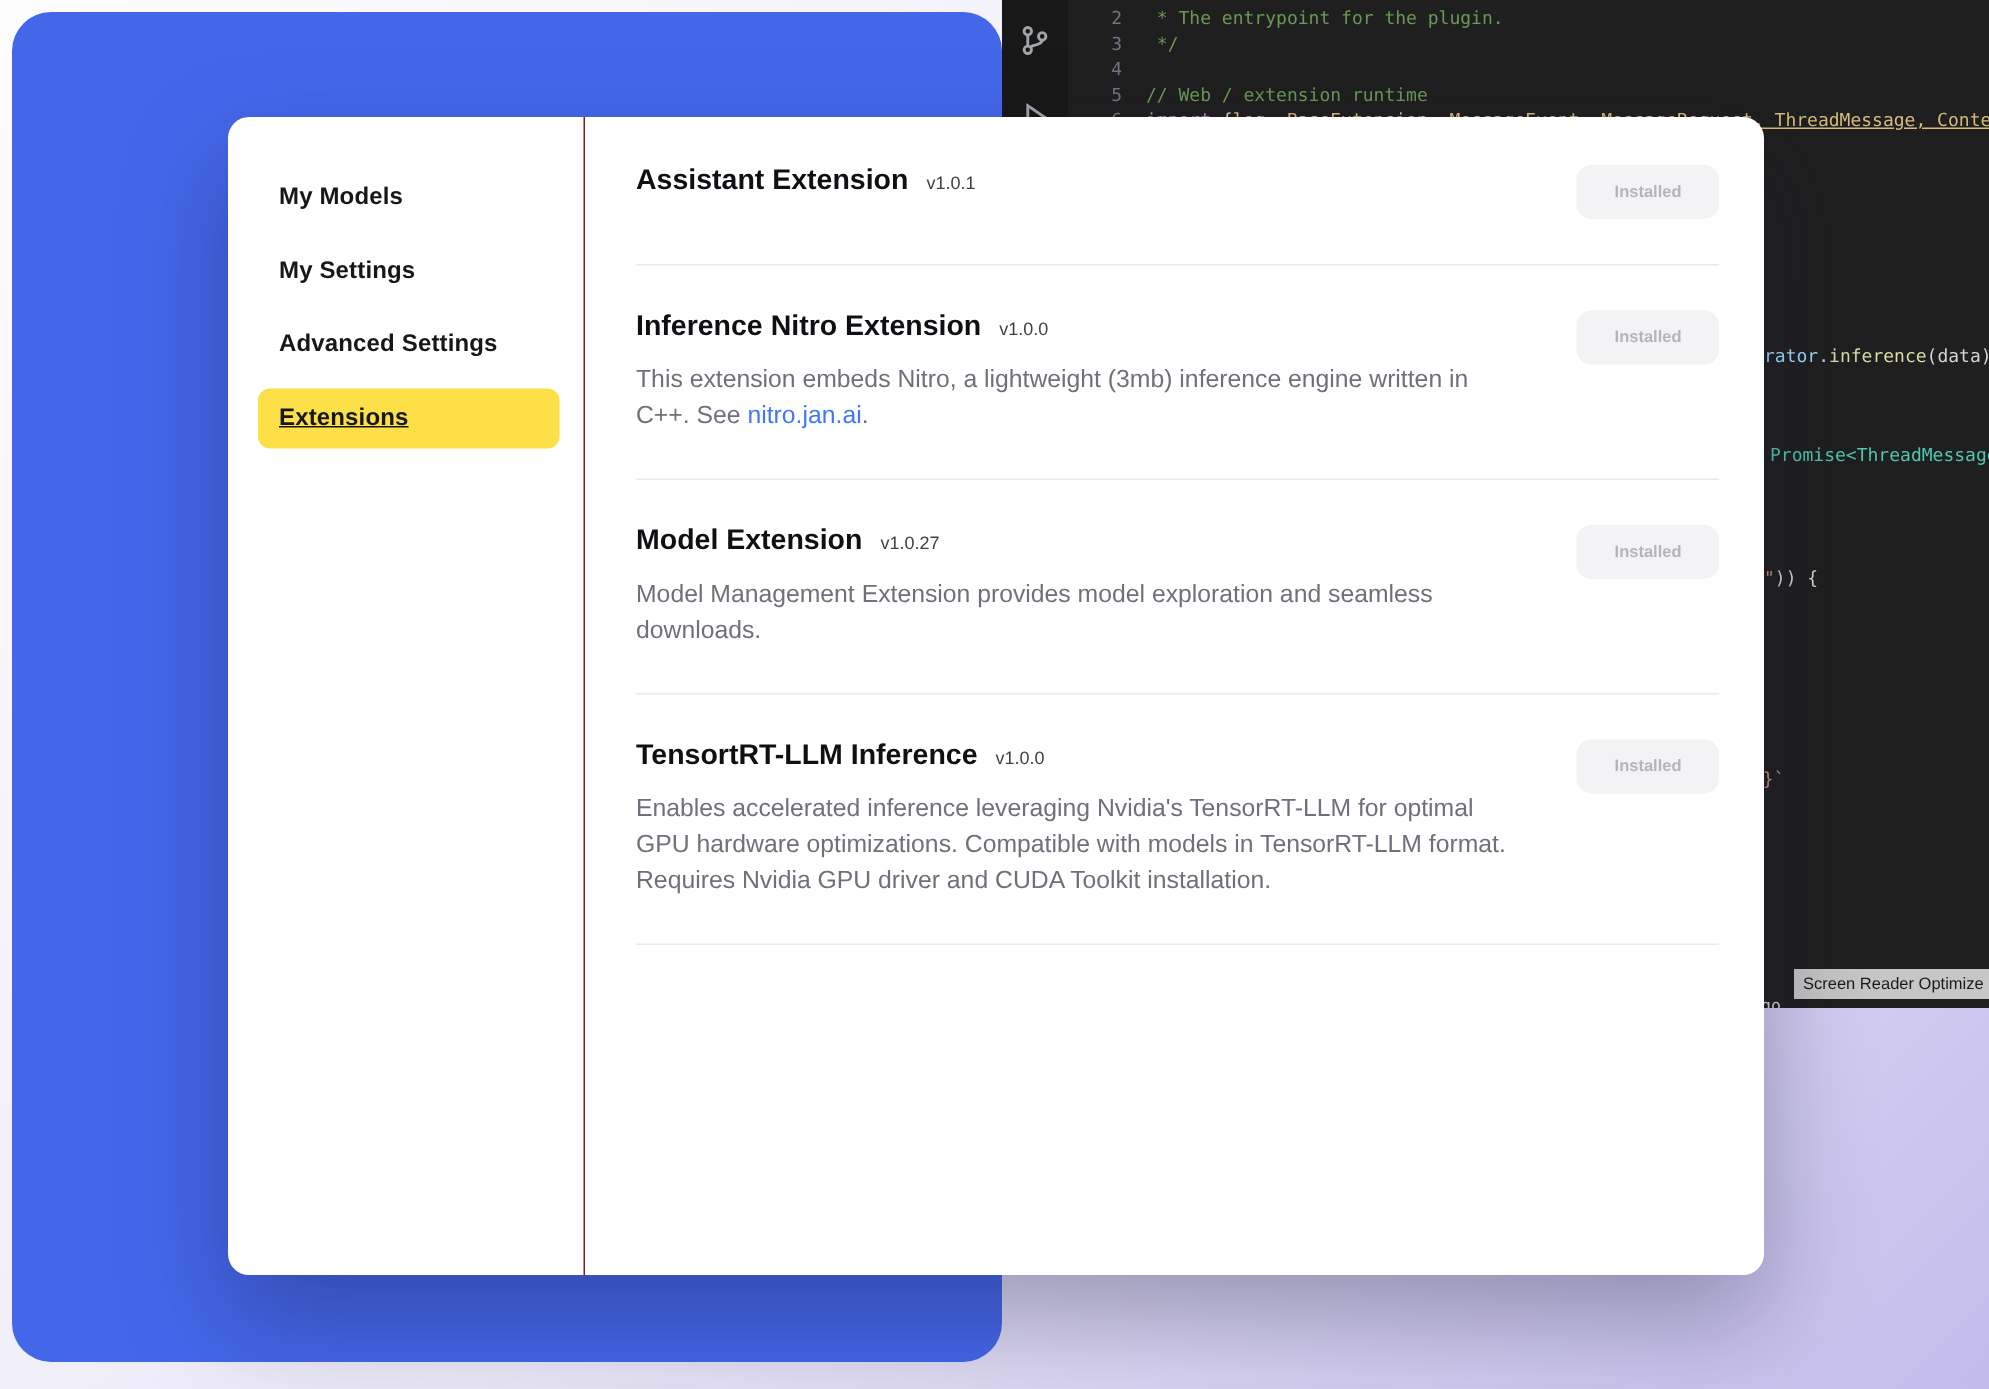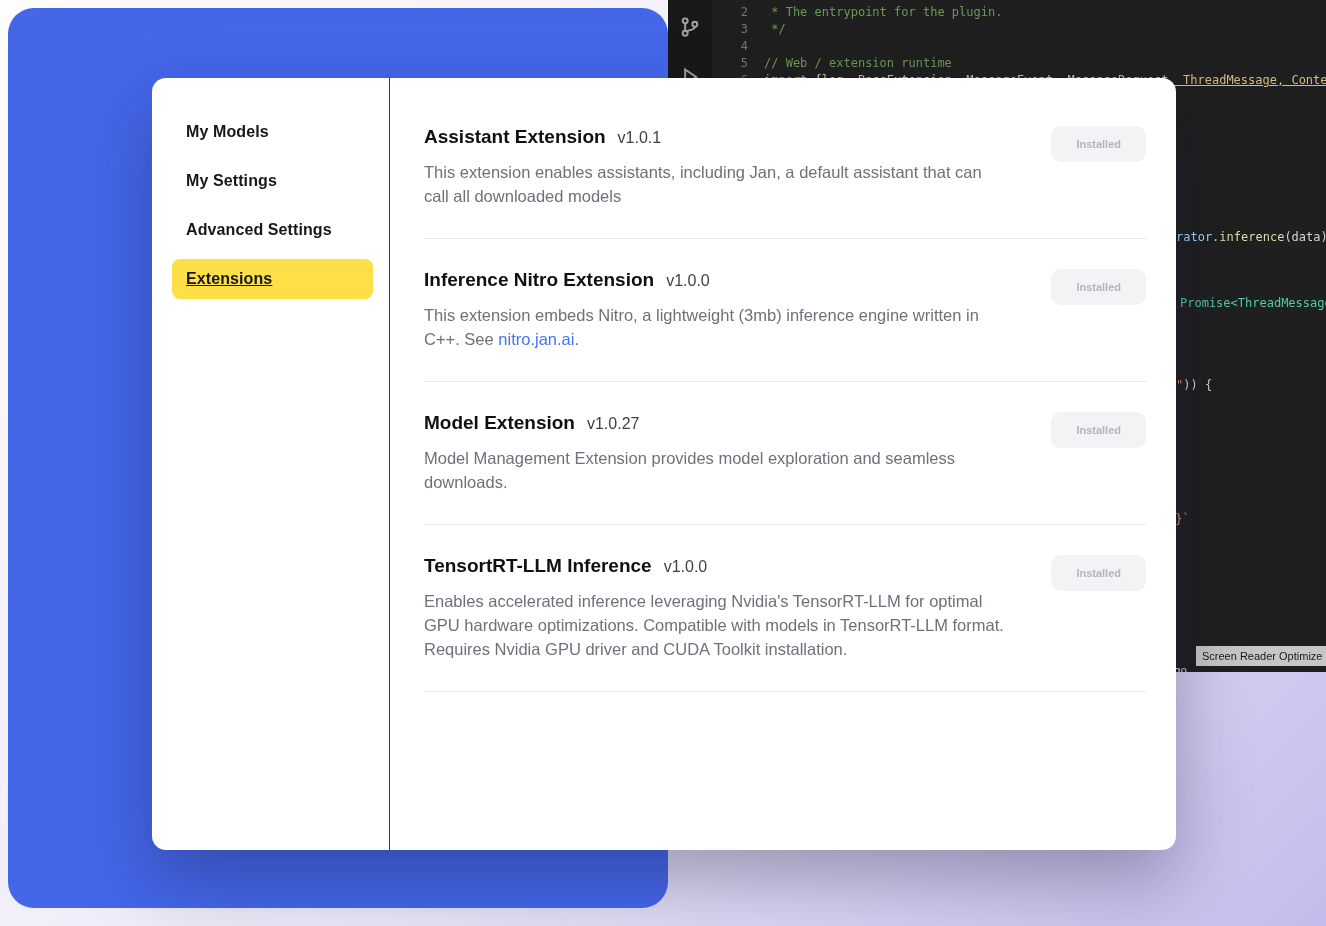--- a/index.html
+++ b/index.html
@@ -66,30 +66,30 @@
     width:238px; flex:none; border-right:1px solid #7f1d1d;
     padding:34px 16px 0 20px;
   }
   .side-item {
     height:40px; display:flex; align-items:center; padding:0 14px;
     margin-bottom:9px; border-radius:8px; cursor:pointer;
     font-size:16px; font-weight:700; color:#17171a; letter-spacing:.1px;
   }
   .side-item.active { background:#fde047;text-decoration:underline; }
 
-  .content { flex:1; padding:18px 30px 0 34px; }
+  .content { flex:1; padding:2px 30px 0 34px; }
   .ext-row {
     display:flex; justify-content:space-between; align-items:flex-start;
     padding:30px 0; border-bottom:1px solid #e9e9ec;
   }
   .ext-row.last { border-bottom:none; }
   .ext-info { max-width:585px; }
   .ext-title-line { display:flex; align-items:baseline; gap:12px; }
   .ext-name { font-size:19px; font-weight:700; color:#101014; }
-  .ext-version { font-size:16px; color:#3f3f46;text-align:right; }
+  .ext-version { font-size:12px; color:#3f3f46;text-align:right; }
   .ext-desc { margin-top:12px; font-size:16.5px; line-height:24px; color:#6f707a; }
   .ext-link { color:#4177f6; text-decoration:none; cursor:pointer; }
 
   .btn {
     border:none; border-radius:10px; padding:12px 25px;
     font-family:inherit; font-size:11px; font-weight:600; flex:none;
     cursor:default; white-space:nowrap;
   }
   .btn-installed { background:#f3f3f5; color:#b4b4bc; }
   .btn-select { background:#ebeef7; color:#4465ec; font-weight:700; cursor:pointer; }
@@ -159,21 +159,20 @@
     </div>
 
     <div class="content">
 
       <div class="ext-row">
         <div class="ext-info">
           <div class="ext-title-line">
             <span class="ext-name">Assistant Extension</span>
             <span class="ext-version">v1.0.1</span>
           </div>
-          <div class="ext-desc">This extension enables assistants, including Jan, a default assistant that can call all downloaded models</div>
         </div>
         <button class="btn btn-installed">Installed</button>
       </div>
 
       <div class="ext-row">
         <div class="ext-info">
           <div class="ext-title-line">
             <span class="ext-name">Inference Nitro Extension</span>
             <span class="ext-version">v1.0.0</span>
           </div>

